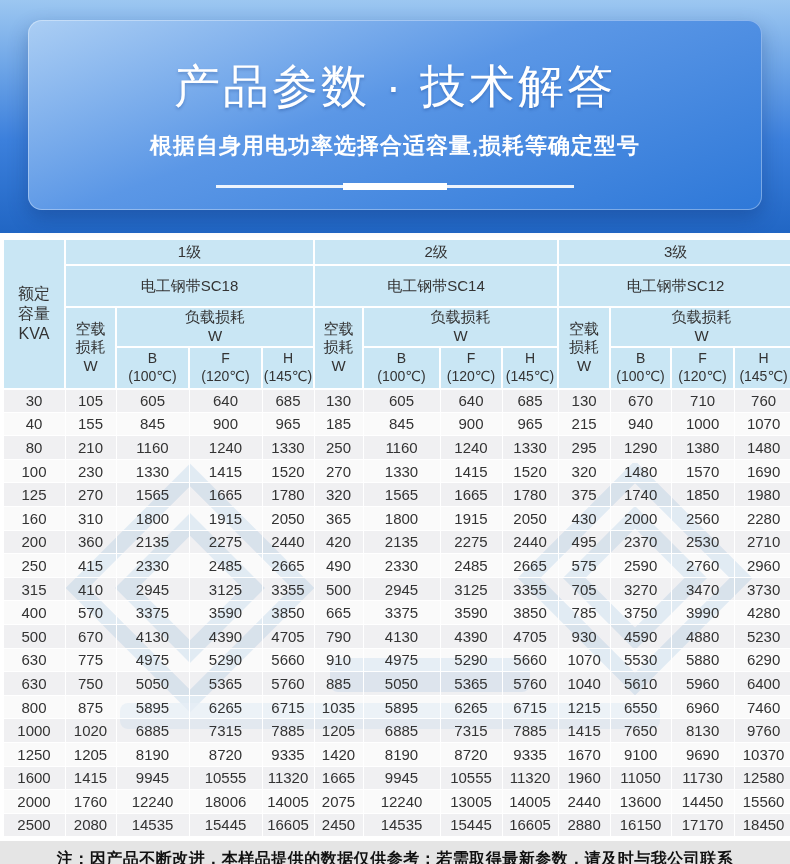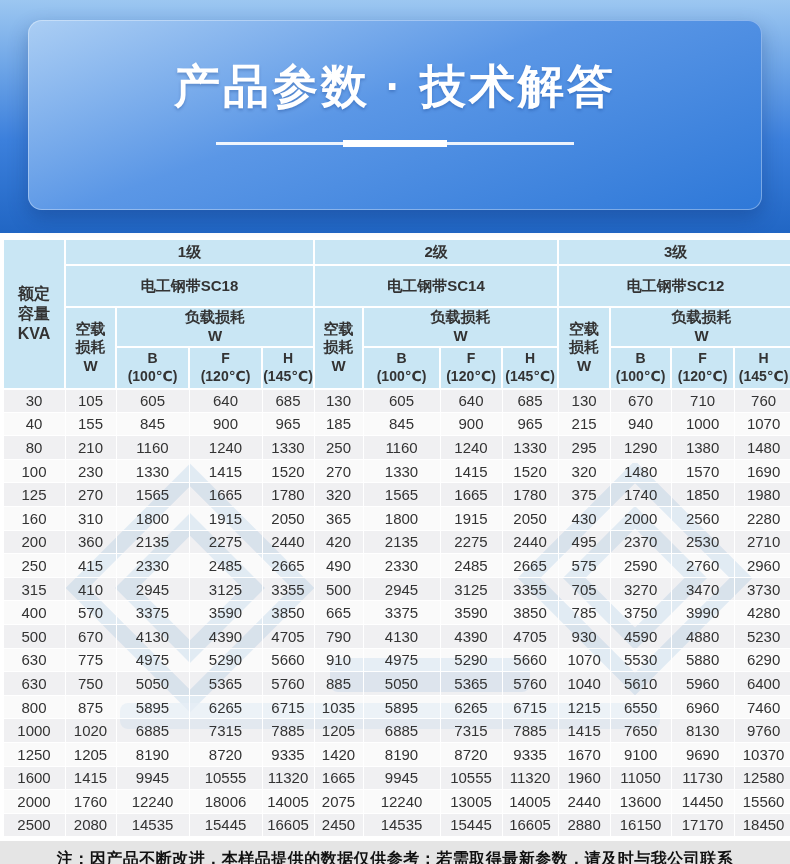--- a/index.html
+++ b/index.html
@@ -6,54 +6,55 @@
   html,body { width:790px; height:864px; overflow:hidden; background:#fff;
               font-family:"Liberation Sans","DejaVu Sans",sans-serif; }
 
   
   .banner { position:relative; height:233px;
             background:linear-gradient(180deg,#9cc7f1 0%,#3c80dc 60%,#2166c4 100%); }
   .banner-card { position:absolute; left:28px; right:28px; top:20px; bottom:23px;
                  border-radius:14px; text-align:center; color:#fff;
                  background:linear-gradient(160deg,#abcef4 0%,#5b97e6 45%,#2e78d8 100%);
                  box-shadow:0 8px 20px rgba(10,40,100,.30), inset 0 0 0 1px rgba(255,255,255,.35); }
-  .banner-title { margin-top:36px; font-size:46px; font-weight:700; letter-spacing:3px;
+  .banner-title { margin-top:36px; font-size:46px; font-weight:400; letter-spacing:3px;
                   text-shadow:0 2px 3px rgba(0,40,110,.25); }
   .banner-sub { margin-top:13px; font-size:22px; font-weight:700; letter-spacing:1px; }
   .divider { position:relative; margin:22px auto 0; width:358px; height:7px; }
   .divider-line { position:absolute; left:0; right:0; top:2px; height:3px; background:#fff; opacity:.9; }
   .divider-bar  { position:absolute; left:127px; width:104px; top:0; height:7px; background:#fff; }
 
   
   .table-wrap { position:relative; margin-top:5px; padding:0 2px; }
   .watermark { position:absolute; left:0; top:225px; width:790px; height:300px; z-index:0;
                opacity:.5; pointer-events:none; }
   table { position:relative; z-index:1; width:786px; border-collapse:collapse; table-layout:fixed; }
   thead td { background:#c9e6f4; border:2px solid #fff; text-align:center;
-             white-space:pre-line; font-size:15px; color:#333; line-height:1.25;font-weight:bold; }
+             white-space:pre-line; font-size:15px; color:#333; line-height:1.25; }
   thead tr.h1 td { height:26px; }
   thead tr.h2 td { height:42px; }
   thead tr.h3 td { height:36px; }
   thead tr.h4 td { height:42px; font-size:14px; }
   td.kva-head { font-size:16px; }
   tbody td { border:1px solid #fff; text-align:center; font-size:15px; color:#333; height:23.6px; }
   tbody tr.odd  td { background:rgba(25,35,60,.065); }
   tbody tr.even td { background:rgba(25,35,60,.022); }
 
   
   .note { margin-top:4px; height:37px; background:#e5e5e5; display:flex;
           align-items:center; justify-content:center;
           font-size:16px; font-weight:bold; color:#111; letter-spacing:.5px; }
 </style>
 </head>
 <body>
 
 <div class="banner">
   <div class="banner-card">
     <div class="banner-title">产品参数 · 技术解答</div>
+    <div class="banner-sub">根据自身用电功率选择合适容量,损耗等确定型号</div>
     <div class="divider">
       <span class="divider-line"></span>
       <span class="divider-bar"></span>
     </div>
   </div>
 </div>
 
 <div class="table-wrap">
   <div class="watermark">
     <svg width="790" height="300" viewBox="0 0 790 300" xmlns="http://www.w3.org/2000/svg">

